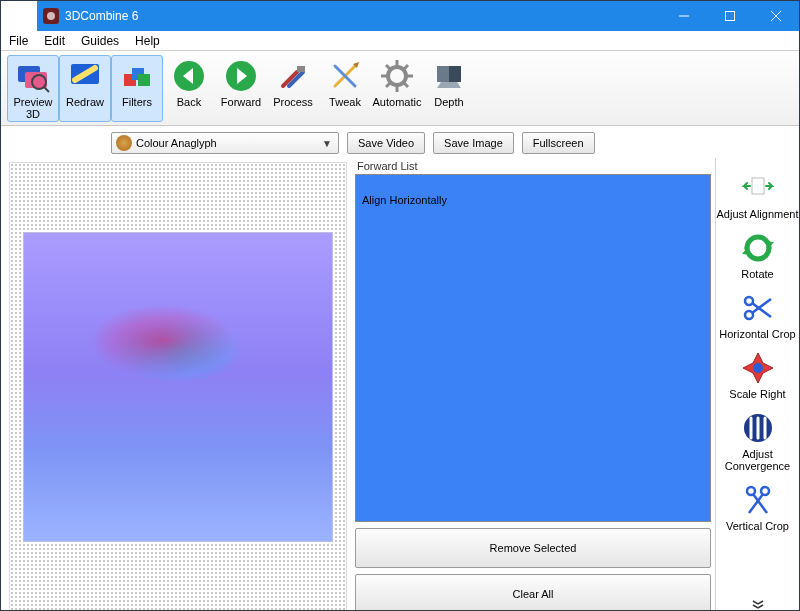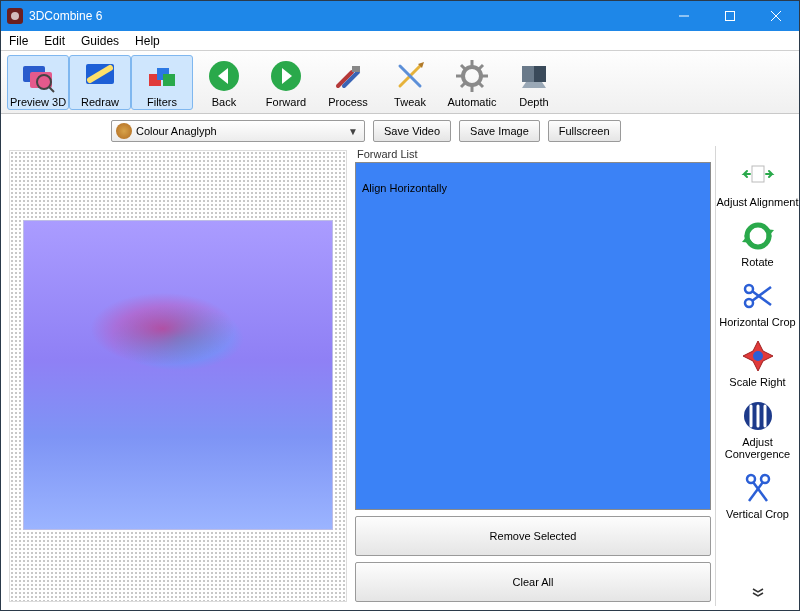--- a/index.html
+++ b/index.html
@@ -14,20 +14,21 @@
     border: 1px solid #2b3a4a;
   }
   
   .titlebar {
     height: 30px;
     background: #1e87e8;
     color: #fff;
     display: flex;
     align-items: center;
     padding: 0 0 0 6px;
+    margin-left: 36px;
   }
   .titlebar .appicon {
     width: 16px; height: 16px;
     background: #6b1f1f; border-radius: 3px;
     margin-right: 6px;
     display:flex;align-items:center;justify-content:center;
   }
   .titlebar .title { flex: 0 0 auto; font-size: 12px;}
   .titlebar .spacer { flex: 1; }
   .winbtn {
@@ -49,40 +50,40 @@
   }
   
   .toolbar {
     background: linear-gradient(#fefefe,#f0f0f0);
     padding: 4px 6px 3px;
     display: flex;
     gap: 0px;
     border-bottom: 1px solid #c9c9c9;
   }
   .toolbtn {
-    width: 62px;
+    width: 52px;
     display: flex; flex-direction: column; align-items: center;
     border: 1px solid transparent;
     border-radius: 3px;
     padding: 2px 0 1px;
     text-align: center;
   }
   .toolbtn.active { border-color: #7fb7ef; background:#cfe6fd; }
   .toolbtn .ticon {
     width: 36px; height: 36px;
     display:flex;align-items:center;justify-content:center;
   }
   .toolbtn .tlabel { font-size: 11px; margin-top: 2px;}
   
   .secbar {
     padding: 6px 8px 4px 110px;
     display:flex; gap:8px; align-items: center;
   }
   .combo {
-    width: 254px; height: 22px;
+    width: 228px; height: 22px;
     border: 1px solid #9a9a9a;
     background: linear-gradient(#fff,#ececec);
     border-radius: 2px;
     display:flex; align-items:center; padding:0 4px;
     position:relative;
   }
   .combo .cicon{width:16px;height:16px;background:radial-gradient(circle,#d8a34a,#b06a20);border-radius:50%;margin-right:4px;}
   .combo .ctext{flex:1;font-size:11px;}
   .combo .carrow{width:14px;text-align:center;font-size:10px;color:#444;}
   .sbtn {

